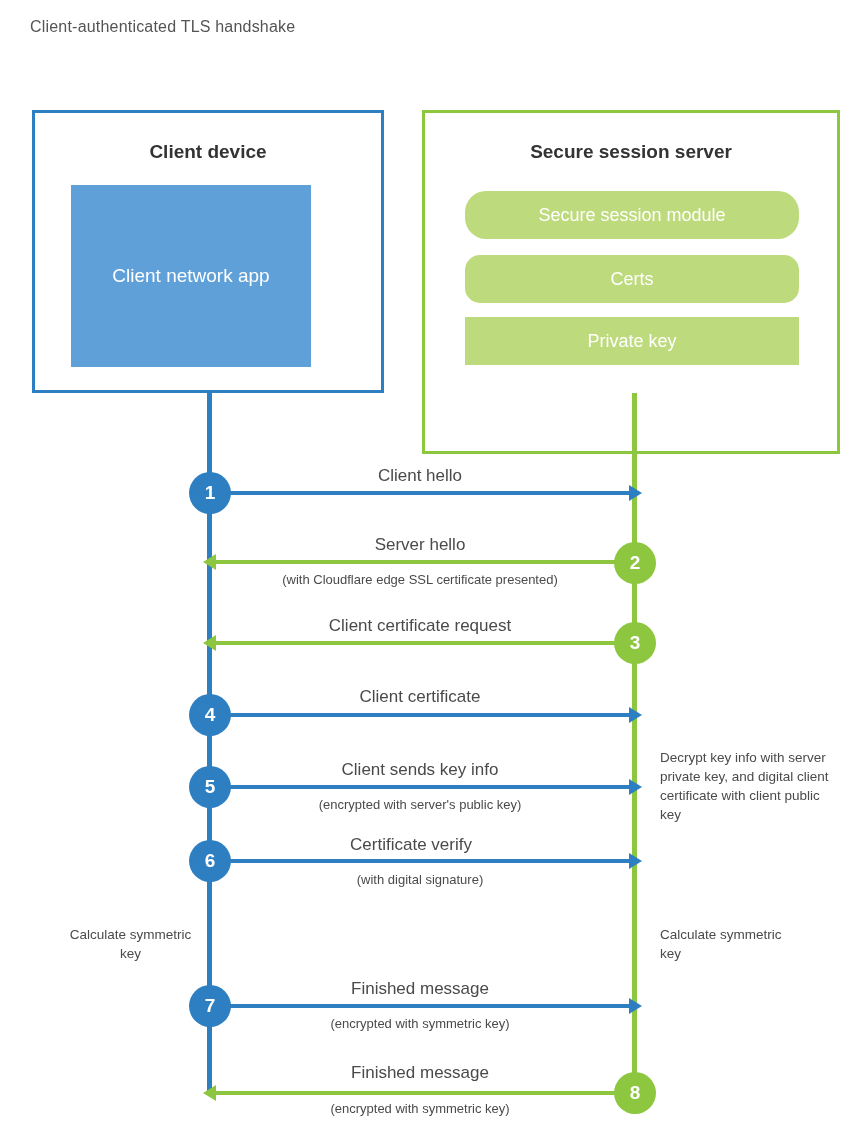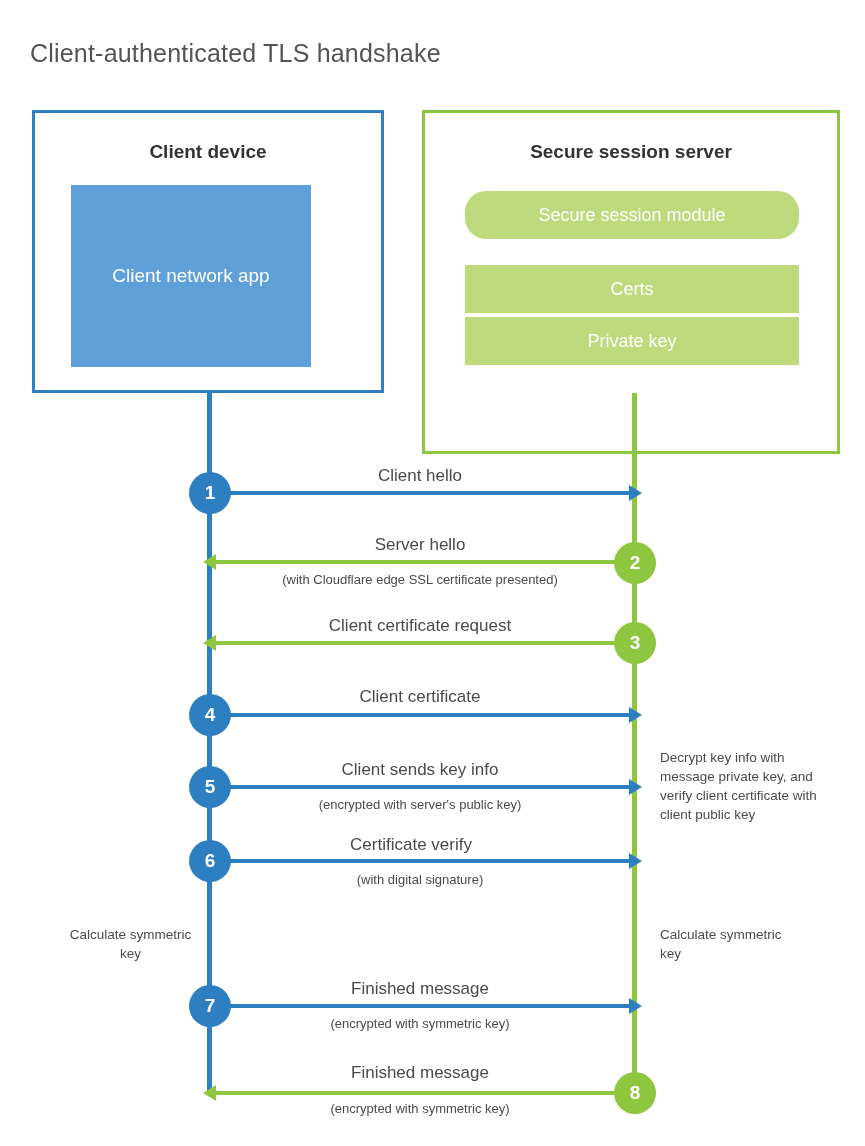--- a/index.html
+++ b/index.html
@@ -18,26 +18,25 @@
     height: 1146px;
     background: #ffffff;
     overflow: hidden;
   }
 
   
   .page-title {
     position: absolute;
     left: 30px;
     top: 18px;
-    font-size: 25px;
+    font-size: 16px;
     font-weight: 400;
     color: #545454;
     letter-spacing: 0.2px;
     white-space: nowrap;
-    margin-top: 21px;
   }
 
   
   .party-box {
     position: absolute;
     background: #ffffff;
   }
   .party-box.client {
     left: 32px;
     top: 110px;
@@ -87,21 +86,21 @@
     height: 48px;
     background: #BDDB7C;
     color: #ffffff;
     font-size: 18px;
     display: flex;
     align-items: center;
     justify-content: center;
     text-align: center;
   }
   .server-module.m0 { top: 78px; border-radius: 21px; }
-  .server-module.m1 { top: 152px; }
+  .server-module.m1 { top: 142px; border-radius: 15px; }
   .server-module.m2 { top: 204px; }
 
   
   .lifeline {
     position: absolute;
     width: 5px;
   }
   .lifeline.client-line {
     left: 207px;
     top: 393px;
@@ -228,21 +227,21 @@
   <div class="msg-label" style="left:210px; top:687px; width:420px;">Client certificate</div>
   <div class="step-circle blue" style="left:189px; top:694px;">4</div>
 
   <div class="arrow blue to-right" style="left:210px; top:785px; width:420px;">
       <span class="head"></span>
     </div>
   <div class="msg-label" style="left:210px; top:760px; width:420px;">Client sends key info</div>
   <div class="msg-sub" style="left:210px; top:797px; width:420px;">(encrypted with server's public key)</div>
   <div class="step-circle blue" style="left:189px; top:766px;">5</div>
 
-  <div class="side-note right-note" style="left:660px; top:748px; width:180px;">Decrypt key info with message private key, and verify client certificate with client public key</div>
+  <div class="side-note right-note" style="left:660px; top:748px; width:180px;">Decrypt key info with server private key, and digital client certificate with client public key</div>
 
   <div class="arrow blue to-right" style="left:210px; top:859px; width:420px;">
       <span class="head"></span>
     </div>
   <div class="msg-label" style="left:201px; top:835px; width:420px;">Certificate verify</div>
   <div class="msg-sub" style="left:210px; top:872px; width:420px;">(with digital signature)</div>
   <div class="step-circle blue" style="left:189px; top:840px;">6</div>
 
   <div class="side-note left-note" style="left:58px; top:925px; width:145px;">Calculate symmetric key</div>
   <div class="side-note left-note" style="left:660px; top:925px; width:145px; text-align:left;">Calculate symmetric key</div>

